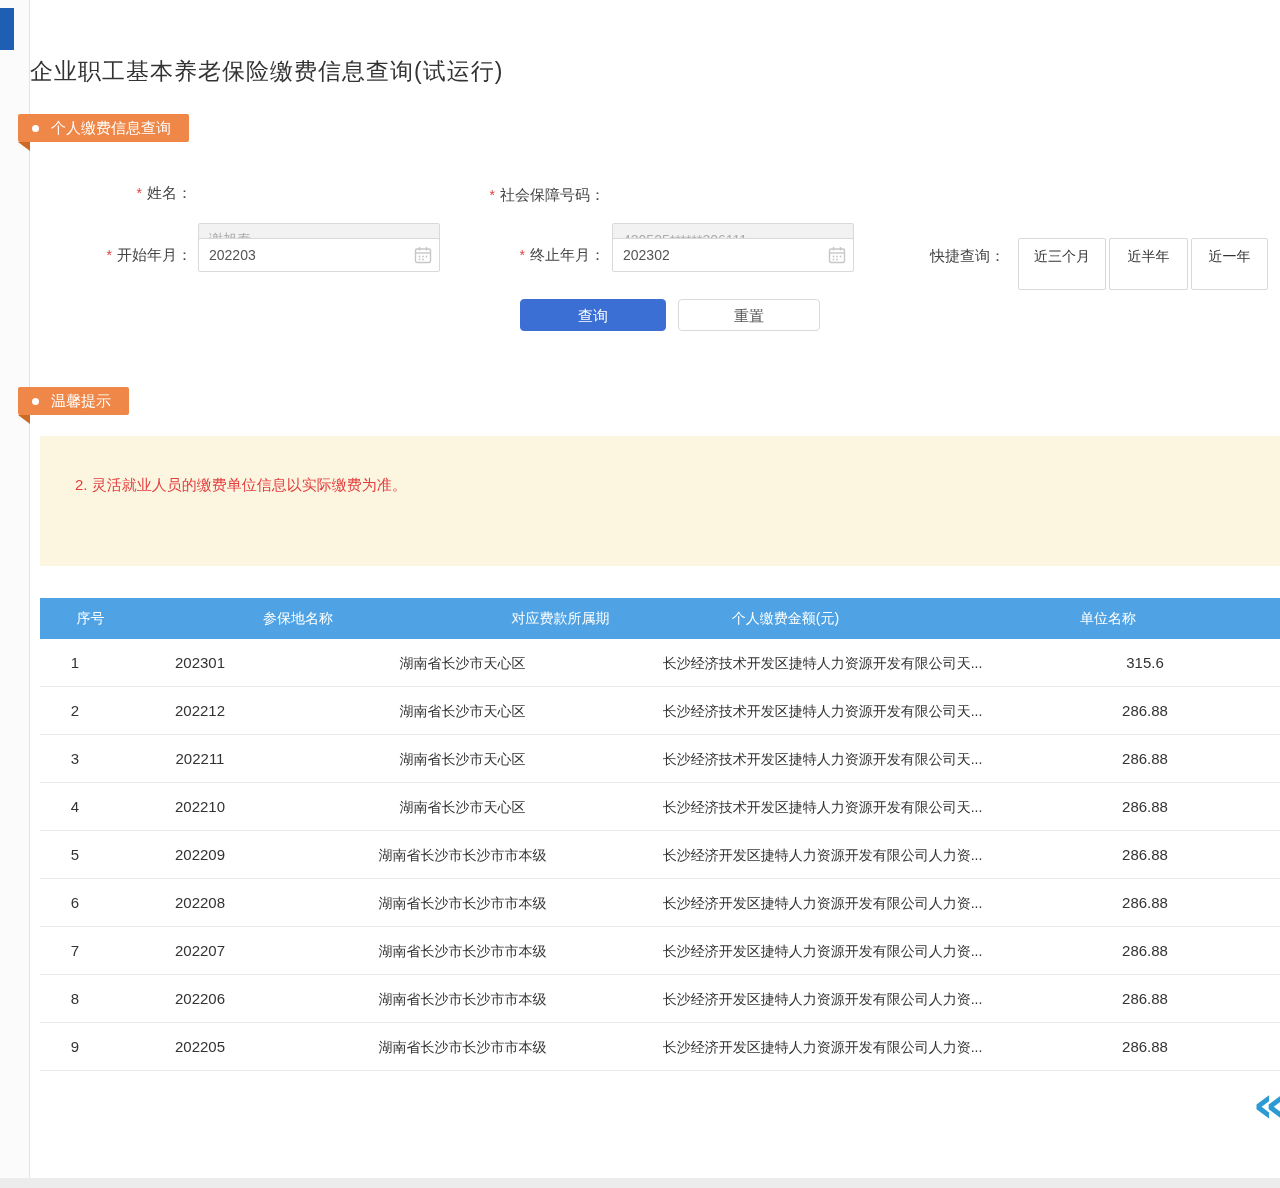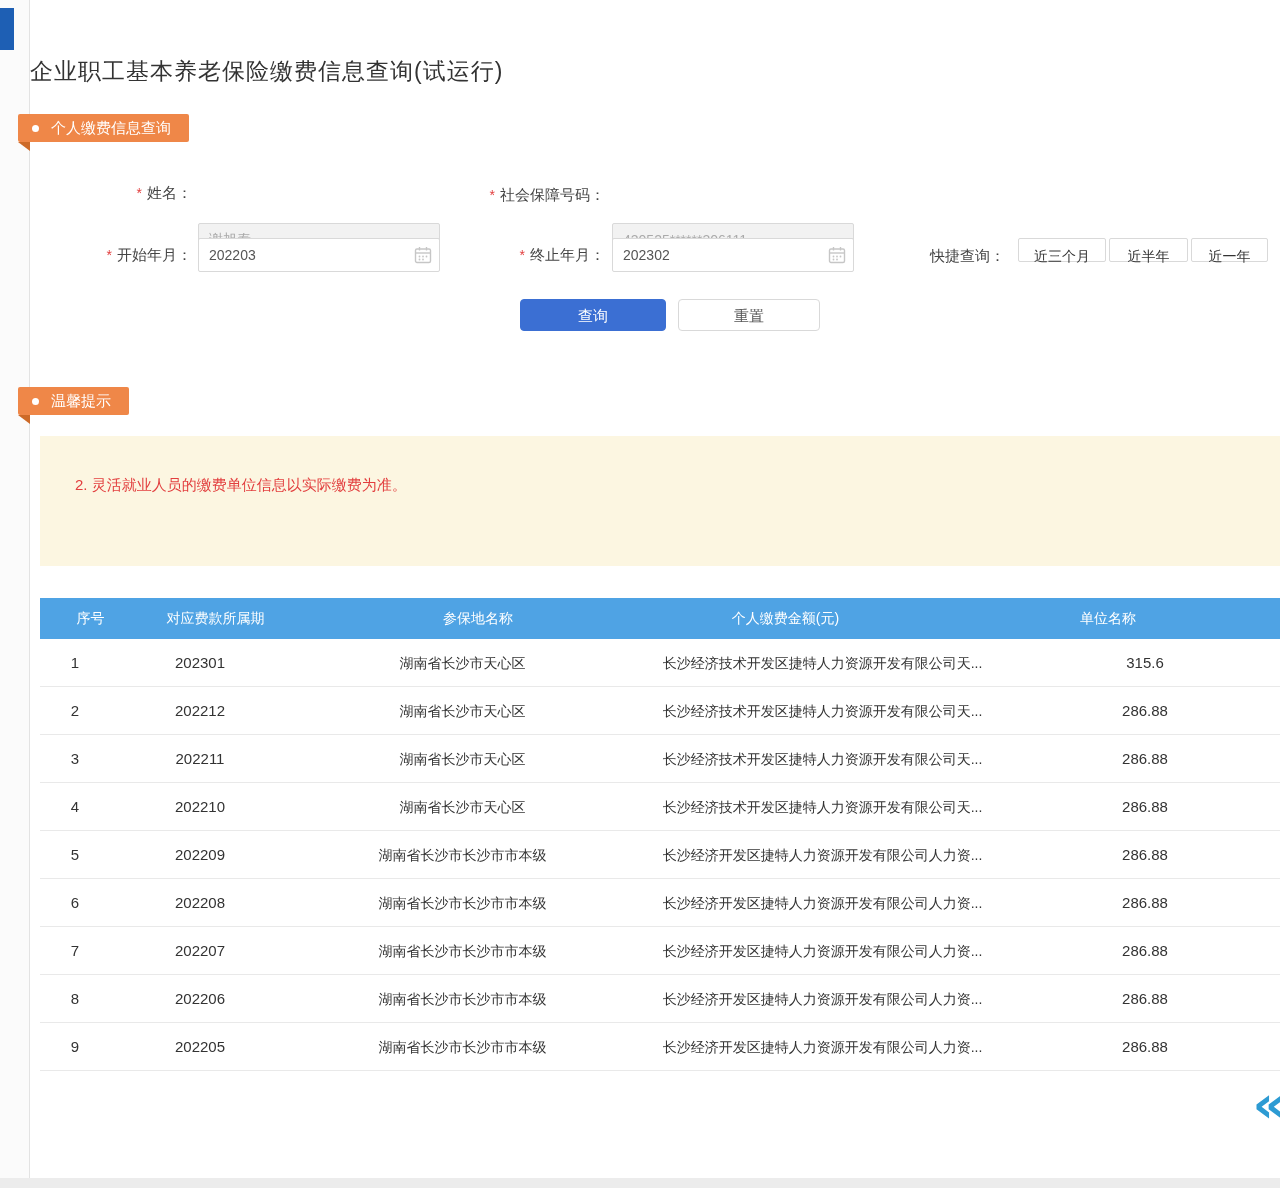--- a/index.html
+++ b/index.html
@@ -20,21 +20,21 @@
   .ribbon-fold { position:absolute; width:0; height:0; border-top:9px solid #cd6a28; border-left:12px solid transparent; }
 
   
   .form-label { position:absolute; height:34px; line-height:34px; font-size:15px; color:#444; text-align:right; white-space:nowrap; }
   .req { color:#e23e3e; margin-right:5px; font-size:14px; }
   .inp { position:absolute; height:34px; border:1px solid #d9d9d9; border-radius:2px; background:#fff; font-size:14px; color:#555; padding:0 30px 0 10px; font-family:"Liberation Sans","DejaVu Sans",sans-serif; width:242px; }
   .inp.ro { background:#f2f2f2; color:#aaa; padding-right:0;margin-top:45px; }
   .cal-icon { position:absolute; width:18px; height:18px; opacity:.55; }
 
   .quick-label { position:absolute; font-size:15px; color:#444; height:36px; line-height:36px; }
-  .quick-btn { position:absolute; height:24px; line-height:34px; background:#fff; border:1px solid #d9d9d9; font-size:14px; color:#333; text-align:center; border-radius:2px; cursor:pointer; }
+  .quick-btn { position:absolute; height:52px; line-height:34px; background:#fff; border:1px solid #d9d9d9; font-size:14px; color:#333; text-align:center; border-radius:2px; cursor:pointer; }
 
   .btn { position:absolute; height:32px; line-height:32px; text-align:center; font-size:15px; border-radius:4px; cursor:pointer; }
   .btn-primary { background:#3b6fd3; color:#fff; border:1px solid #3b6fd3; }
   .btn-plain { background:#fff; color:#555; border:1px solid #d9d9d9; }
 
   
   .notice { position:absolute; left:40px; top:436px; width:1240px; height:130px; background:#fcf6e1; padding:36px 30px 0 35px; }
   .notice p { color:#e23e3e; font-size:15px; line-height:25px; }
 
   
@@ -125,22 +125,22 @@
   </div>
   <div class="ribbon-fold" style="left:18px; top:415px;"></div>
 
   <div class="notice">
     <p>2. 灵活就业人员的缴费单位信息以实际缴费为准。</p>
   </div>
 
   <div class="tbl">
     <div class="trow thead">
       <div class="cell c1">序号</div>
+      <div class="cell c3">参保地名称</div>
       <div class="cell c2">对应费款所属期</div>
-      <div class="cell c3">参保地名称</div>
       <div class="cell c5">个人缴费金额(元)</div>
       <div class="cell c4">单位名称</div>
     </div>
 
     <div class="trow tbody-row">
       <div class="cell c1">1</div>
       <div class="cell c2">202301</div>
       <div class="cell c3">湖南省长沙市天心区</div>
       <div class="cell c4">长沙经济技术开发区捷特人力资源开发有限公司天...</div>
       <div class="cell c5">315.6</div>

